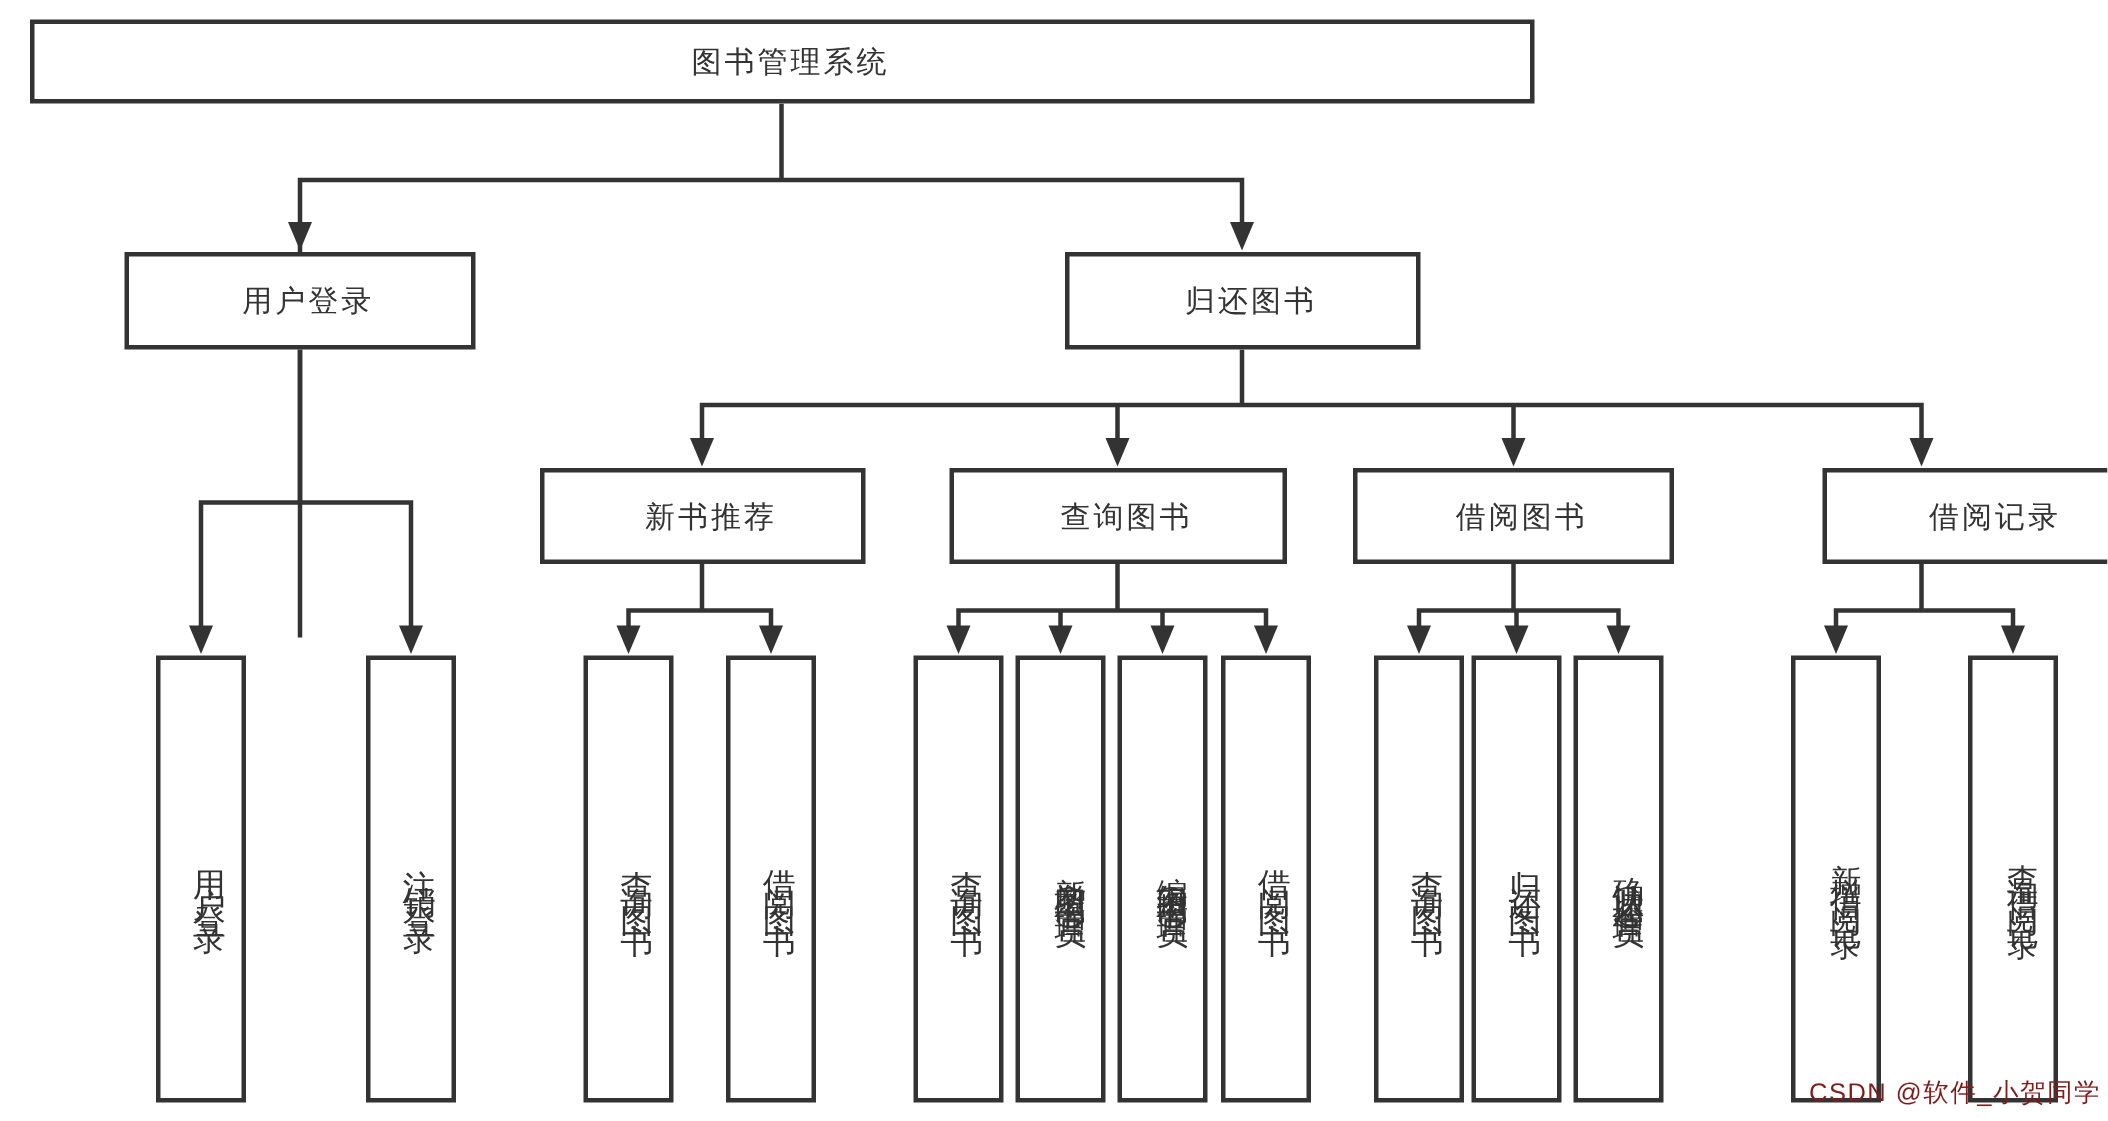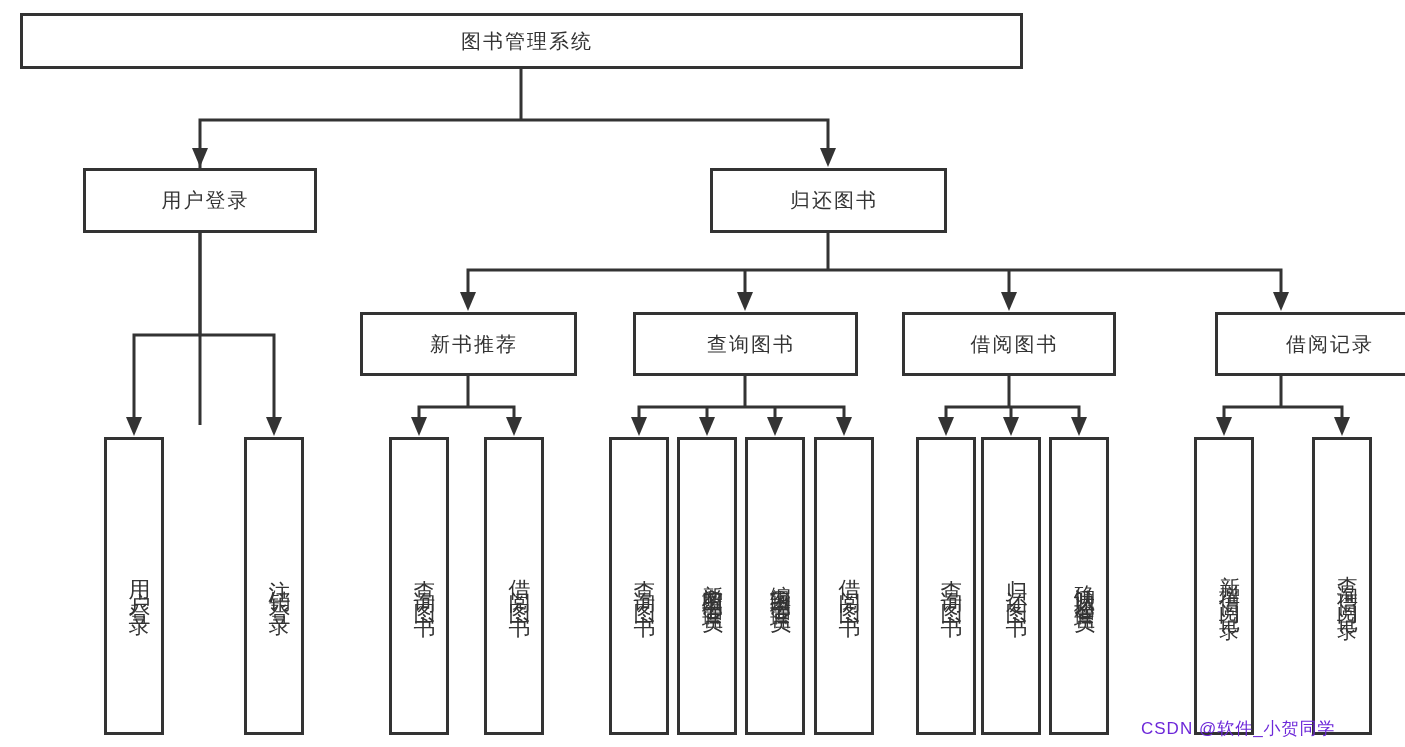--- a/index.html
+++ b/index.html
@@ -32,24 +32,24 @@
     white-space:nowrap;
   }
   .v-label.tight{font-size:21px;letter-spacing:4px;}
   
   .root{left:20px;top:13px;width:1003px;height:56px;}
   .lvl2{top:168px;height:65px;}
   .lvl3{top:312px;height:64px;}
   .leaf{top:437px;width:60px;height:298px;}
   .watermark{
     position:absolute;
-    left:1141px;top:717px;
+    left:1206px;top:717px;
     font-size:17px;
     letter-spacing:1px;
-    color:#6d28d9;
+    color:#7f1d1d;
     z-index:5;
     white-space:nowrap;
   }
 </style>
 </head>
 <body>
 
 <div id="canvas">
 
   <svg id="wires" width="1405" height="747" viewBox="0 0 1405 747">

